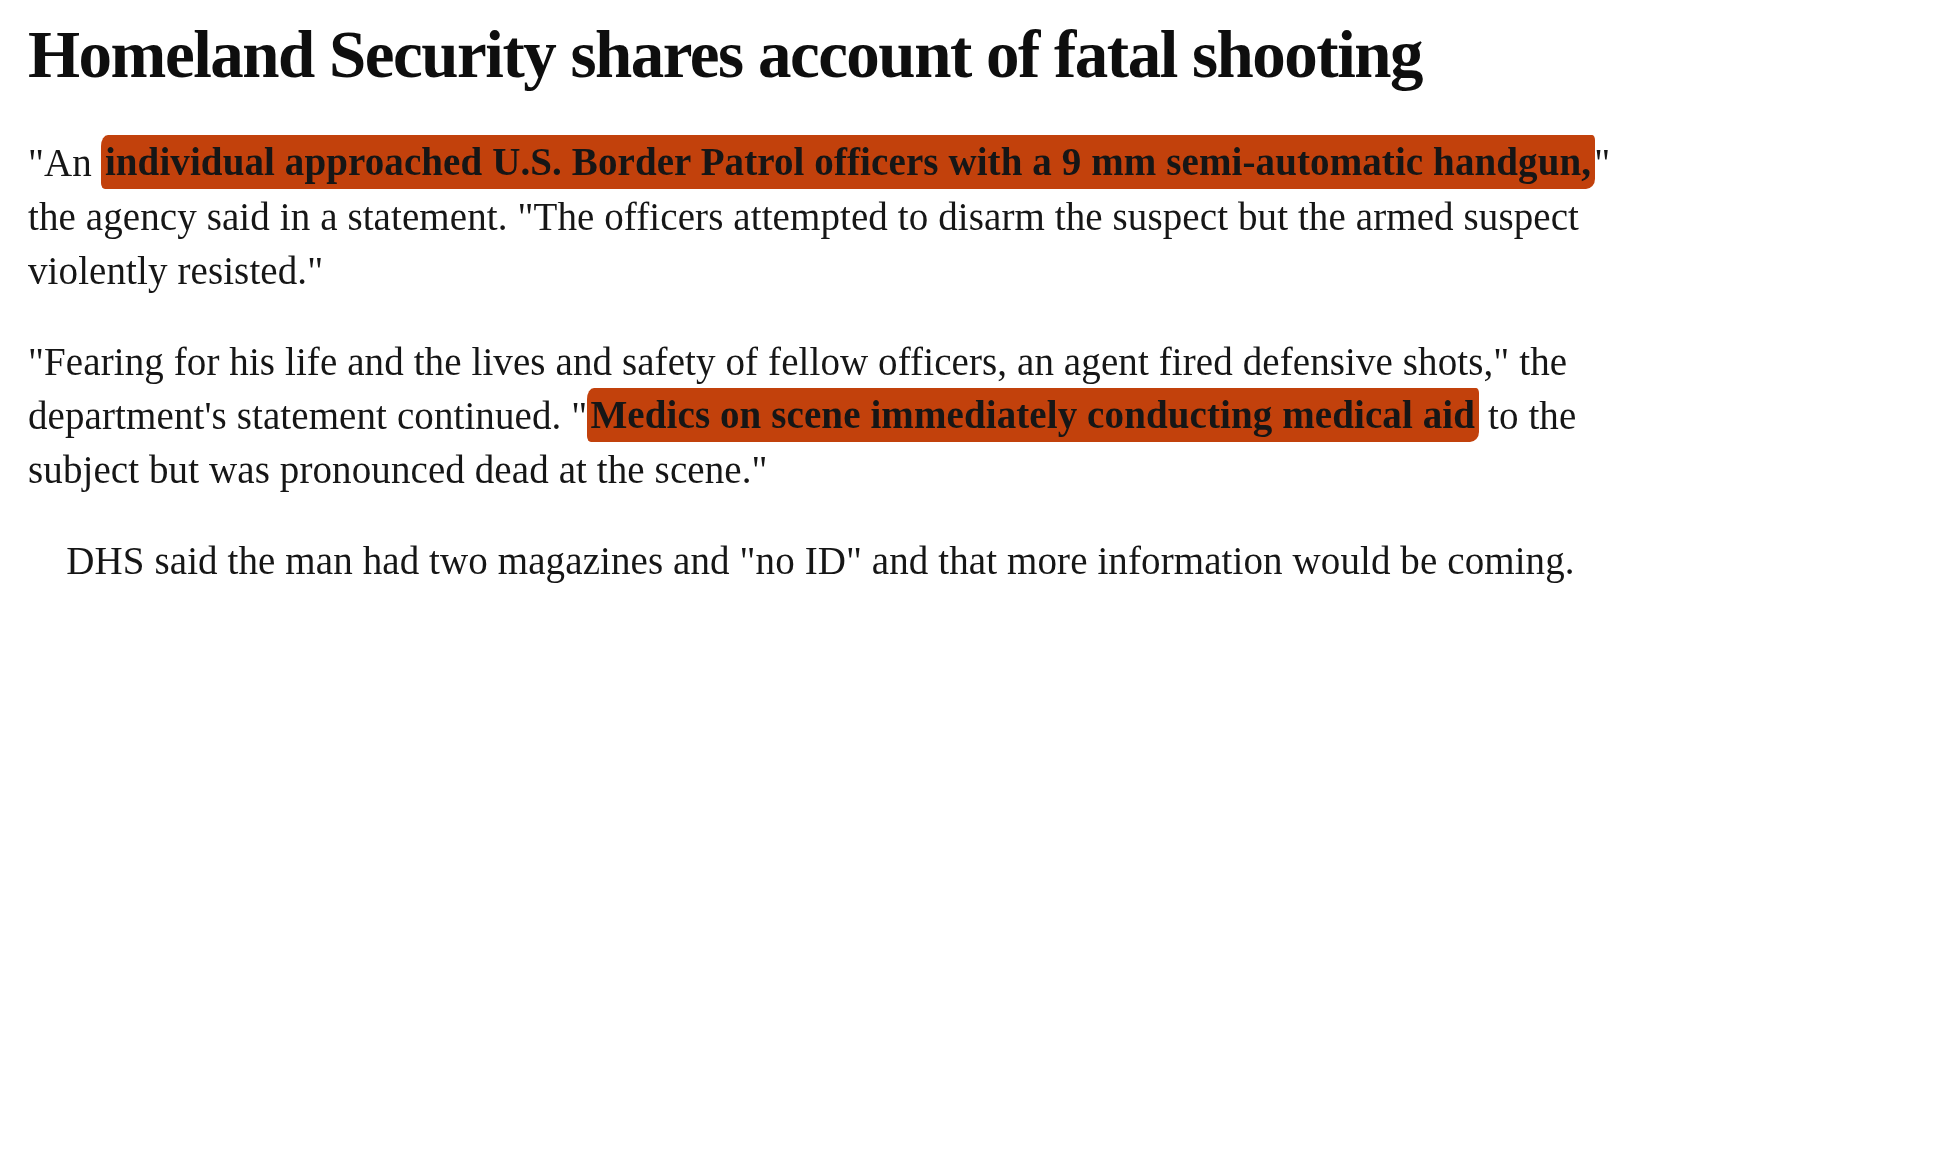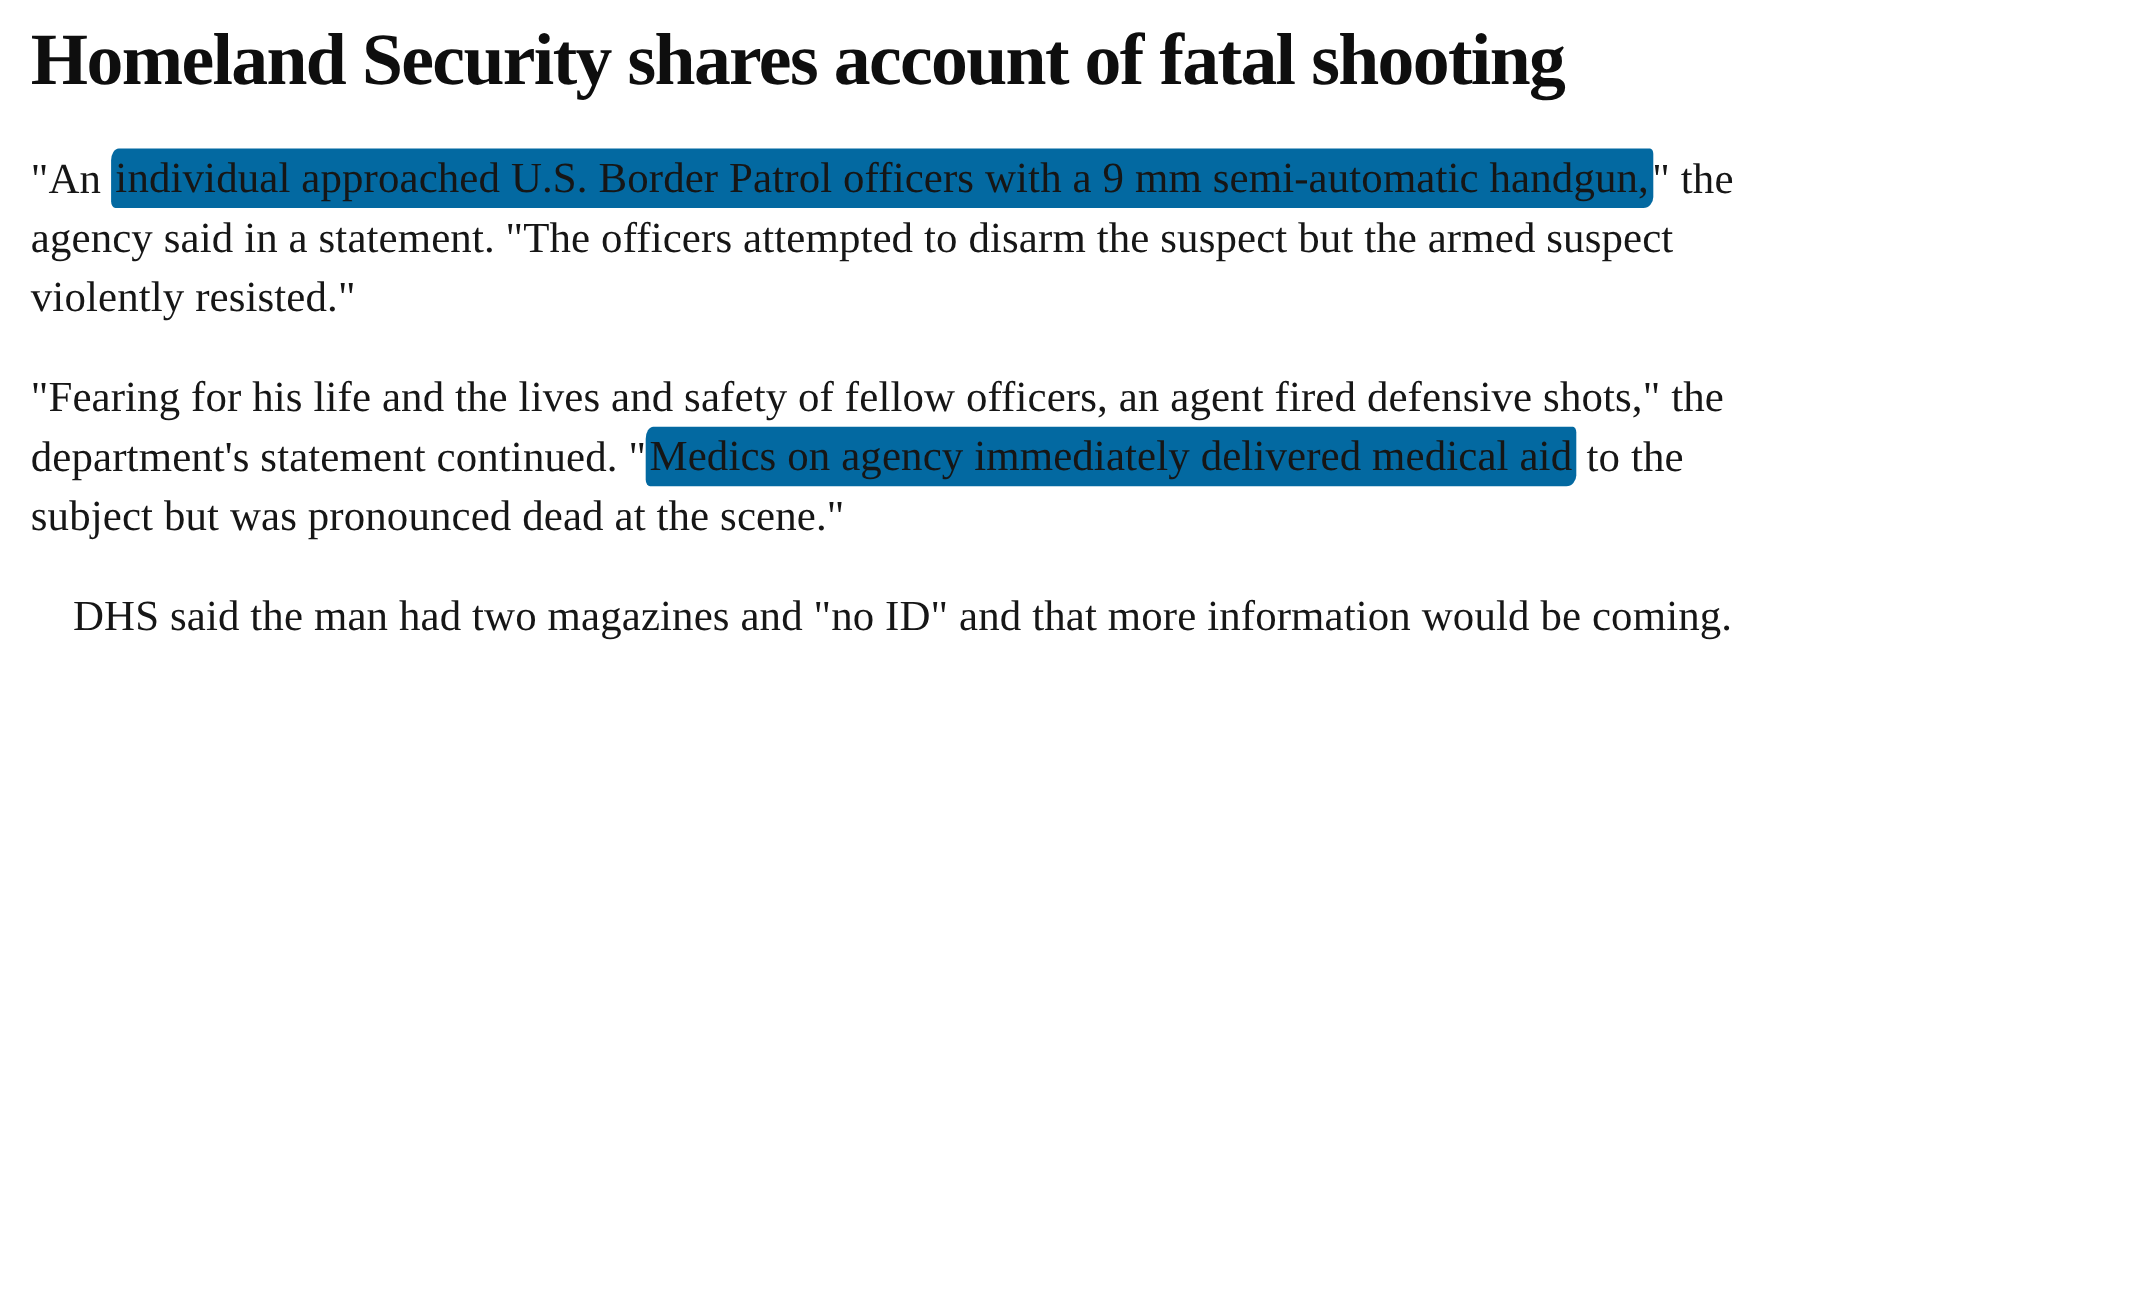--- a/index.html
+++ b/index.html
@@ -39,40 +39,41 @@
     font-size: 39px;
     line-height: 54px;
     color: #161616;
     margin: 0 0 37px 0;
     letter-spacing: 0.1px;
   }
 
   p.para:last-child { margin-bottom: 0; text-align: center; }
 
   mark.hl {
-    background-color: #0369a1;
+    background-color: #c2410c;
     color: inherit;
     padding: 0.14em 0.10em;
     margin: 0 -0.02em;
     -webkit-box-decoration-break: clone;
     box-decoration-break: clone;
     border-radius: 7px 3px 9px 4px / 11px 5px 10px 6px;
+    font-weight: bold;
   }
 </style>
 </head>
 <body>
 
 <main class="page">
 
   <h1 class="headline">Homeland Security shares account of fatal shooting</h1>
 
   <div class="body-copy">
 
 
     <p class="para"><span>"An </span><mark class="hl">individual approached U.S. Border Patrol officers with a 9 mm semi-automatic handgun,</mark><span>" the agency said in a statement. "The officers attempted to disarm the suspect but the armed suspect violently resisted."</span></p>
 
-    <p class="para"><span>"Fearing for his life and the lives and safety of fellow officers, an agent fired defensive shots," the department's statement continued. "</span><mark class="hl">Medics on agency immediately delivered medical aid</mark><span> to the subject but was pronounced dead at the scene."</span></p>
+    <p class="para"><span>"Fearing for his life and the lives and safety of fellow officers, an agent fired defensive shots," the department's statement continued. "</span><mark class="hl">Medics on scene immediately conducting medical aid</mark><span> to the subject but was pronounced dead at the scene."</span></p>
 
     <p class="para">DHS said the man had two magazines and "no ID" and that more information would be coming.</p>
 
   </div>
 
 </main>
 
 </body></html>

